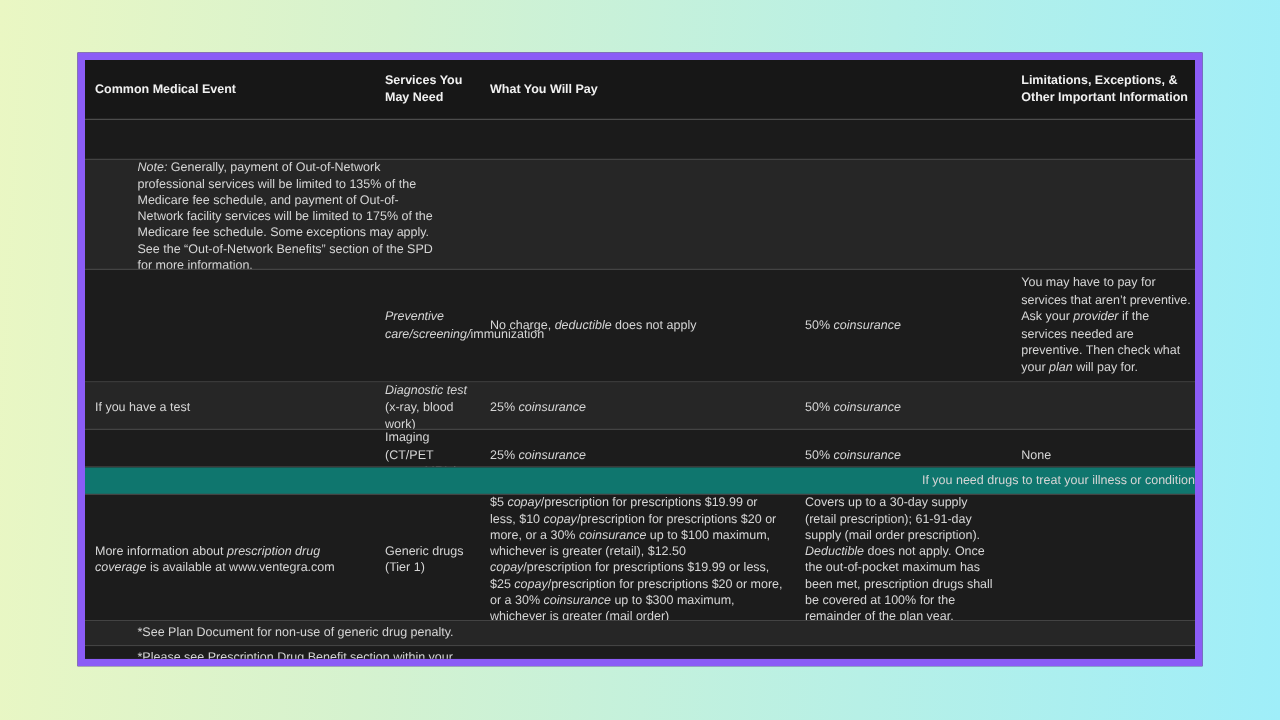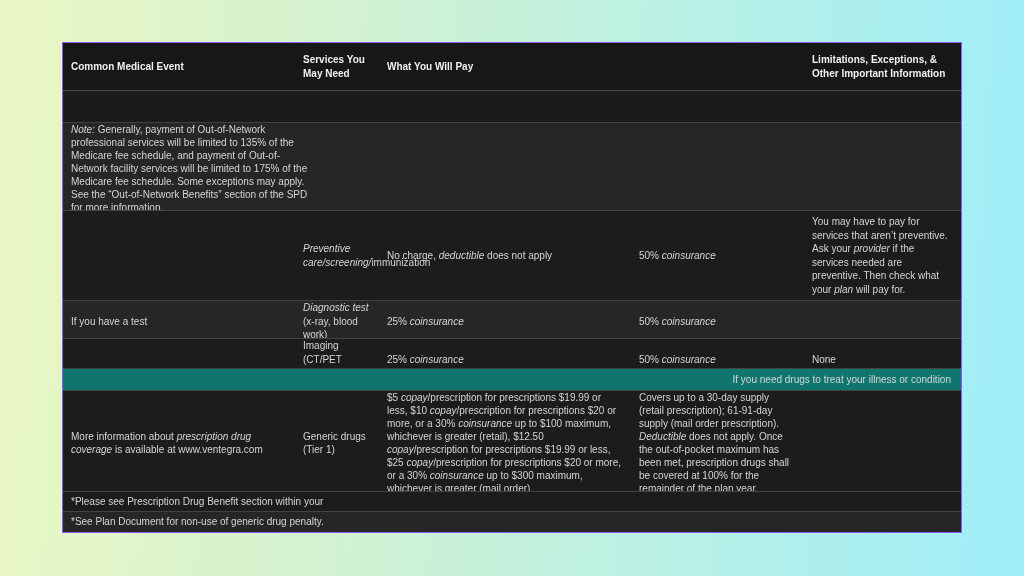--- a/index.html
+++ b/index.html
@@ -7,36 +7,36 @@
   body {
     font-family: "Liberation Sans", sans-serif;
     background: linear-gradient(93deg, #eaf7c3 0%, #d5f2cf 30%, #b7f0e6 68%, #9feef9 100%);
     position: relative;
   }
   .benefits-table {
     position: absolute;
     left: 62px; top: 42px;
     width: 900px; height: 491px;
     background: #1f1f1f;
-    border: 1px solid #8b5cf6;
+    border: 6px solid #8b5cf6;
     color: #d5d5d5;
     font-size: 10px;
     line-height: 13.5px;
     overflow: hidden;
   }
   .t-row {
     display: grid;
     grid-template-columns: 232px 84px 252px 173px 157px;
     align-items: center;
     border-bottom: 1px solid #434343;
     overflow: hidden;
   }
   .t-row:last-child { border-bottom: none; }
   .cell { padding: 0 10px 0 8px; }
-  .span-all { grid-column: 1 / -1; }
+  .span-all { grid-column: 1 / -1; margin-left: 34px; }
   .hdr { font-weight: bold; color: #f1f1f1; }
   .c1 { grid-column: 1; } .c2 { grid-column: 2; } .c3 { grid-column: 3; }
   .c4 { grid-column: 4; } .c5 { grid-column: 5; }
   .c3-4 { grid-column: 3 / 5; }
   .row-header    { height: 48px; background: #171717; border-bottom-color: #4c4c4c; }
   .row-subheader { height: 32px; background: #1b1b1b; }
   .row-note      { height: 88px; background: #262626; }
   .row-prevent   { height: 90px; background: #1c1c1c; }
   .row-test      { height: 38px; background: #262626; }
   .row-imaging   { height: 30px; background: #1c1c1c; }
@@ -94,21 +94,21 @@
     <div class="cell span-all">If you need drugs to treat your illness or condition</div>
   </div>
 
   <div class="t-row row-generic">
     <div class="cell c1"><span>More information about </span><i>prescription drug coverage</i><span> is available at www.ventegra.com</span></div>
     <div class="cell c2">Generic drugs (Tier 1)</div>
     <div class="cell c3 tight"><span>$5 </span><i>copay</i><span>/prescription for prescriptions $19.99 or less, $10 </span><i>copay</i><span>/prescription for prescriptions $20 or more, or a 30% </span><i>coinsurance</i><span> up to $100 maximum, whichever is greater (retail), $12.50 </span><i>copay</i><span>/prescription for prescriptions $19.99 or less, $25 </span><i>copay</i><span>/prescription for prescriptions $20 or more, or a 30% </span><i>coinsurance</i><span> up to $300 maximum, whichever is greater (mail order)</span></div>
     <div class="cell c4 tight"><span>Covers up to a 30-day supply (retail prescription); 61-91-day supply (mail order prescription). </span><i>Deductible</i><span> does not apply. Once the out-of-pocket maximum has been met, prescription drugs shall be covered at 100% for the remainder of the plan year.</span></div>
   </div>
 
+  <div class="t-row row-foot1">
+    <div class="cell span-all">*See Plan Document for non-use of generic drug penalty.</div>
+  </div>
+
   <div class="t-row row-foot2">
     <div class="cell span-all">*Please see Prescription Drug Benefit section within your</div>
-  </div>
-
-  <div class="t-row row-foot1">
-    <div class="cell span-all">*See Plan Document for non-use of generic drug penalty.</div>
   </div>
 
 </div>
 
 </body></html>

